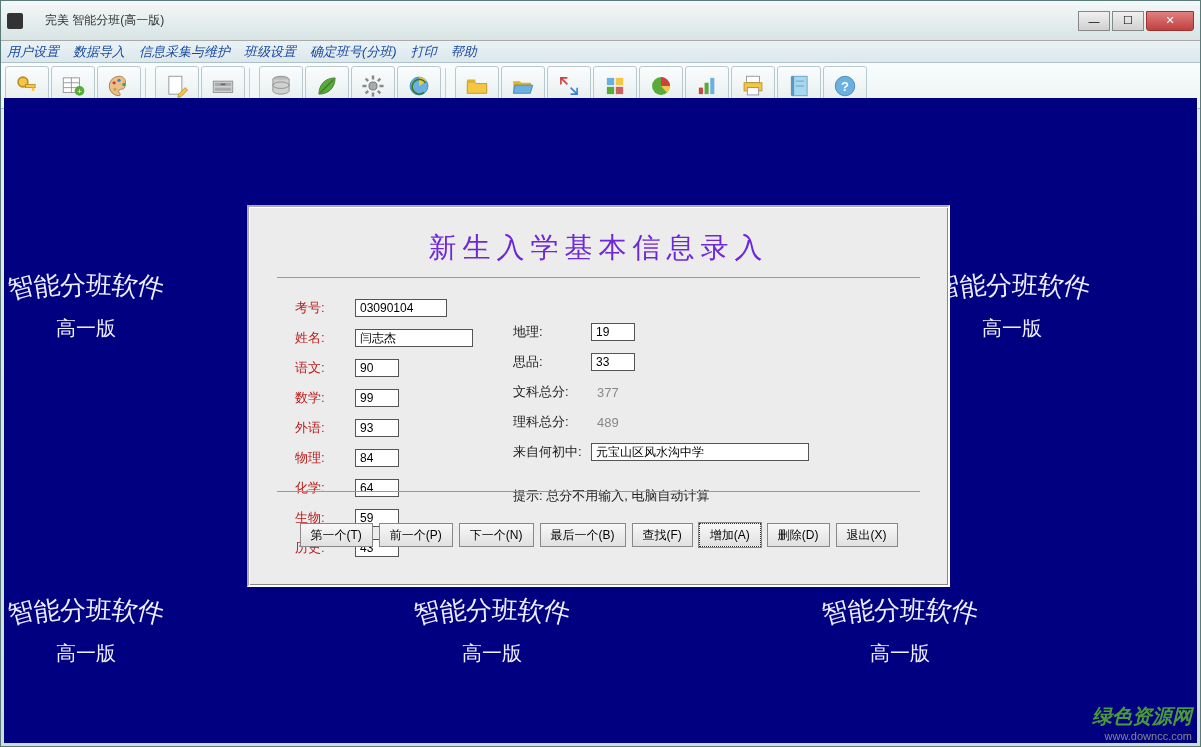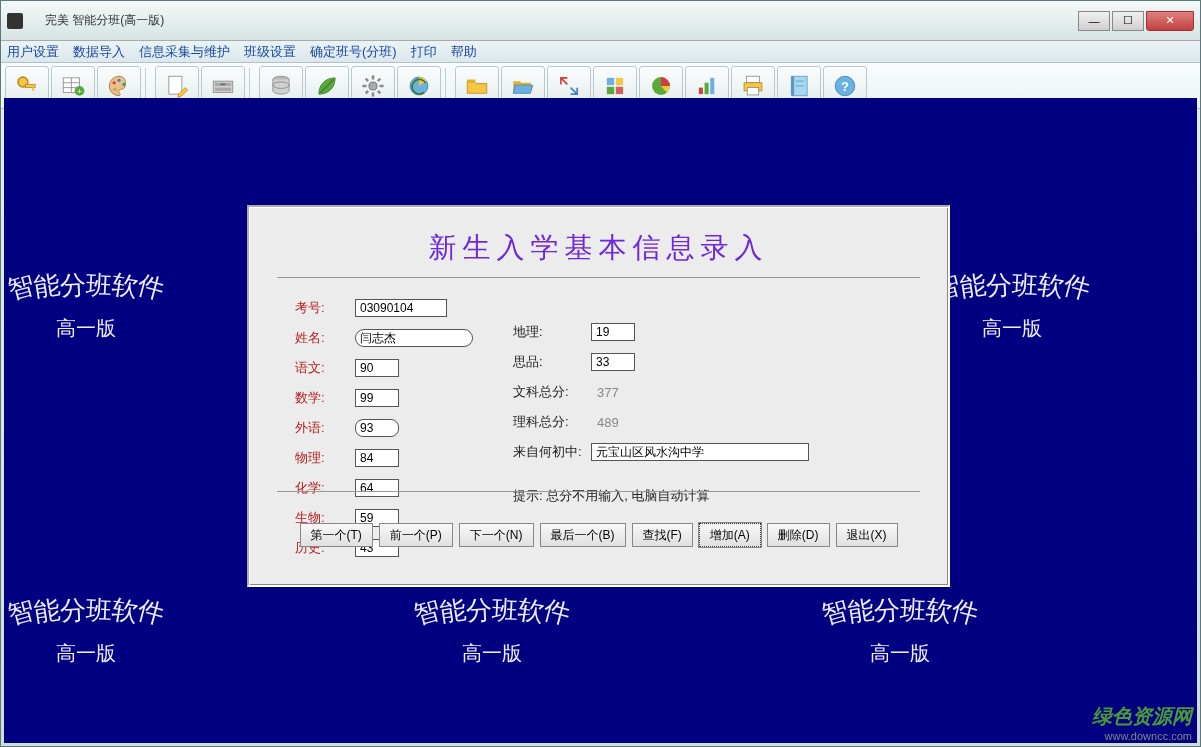--- a/index.html
+++ b/index.html
@@ -7,21 +7,21 @@
 
 .window { width: 1201px; height: 747px; background: linear-gradient(#e8f0f0, #d0dcdc); border: 1px solid #5a7a7a; position: relative; }
 
 .titlebar { height: 40px; background: linear-gradient(#f4f8f8, #d8e4e4); display: flex; align-items: center; padding: 0 6px; border-bottom: 1px solid #aaa; gap: 16px; }
 .titlebar .app-icon { width: 16px; height: 16px; margin-right: 6px; background: #333; border-radius: 2px; }
 .titlebar .title-text { flex: 1; font-size: 12px; color: #333; }
 .titlebar .win-controls { display: flex; gap: 2px; }
 .titlebar .win-btn { width: 32px; height: 20px; border: 1px solid #888; background: linear-gradient(#f0f0f0, #d0d0d0); display: flex; align-items: center; justify-content: center; font-size: 11px; cursor: pointer; }
 .titlebar .win-btn.close { background: linear-gradient(#e08080, #c04040); border-color: #a03030; color: #fff; width: 48px; border-radius: 0 0 3px 3px; }
 
-.menubar { height: 22px; background: linear-gradient(#eaf2f5, #dce8ec); display: flex; align-items: center; padding: 0 6px; gap: 14px; border-bottom: 1px solid #b0c0c8; }
+.menubar { height: 22px; background: linear-gradient(#eaf2f5, #dce8ec); display: flex; align-items: center; padding: 0 6px; gap: 14px; border-bottom: 1px solid #b0c0c8; font-style: italic; }
 .menubar .menu-item { color: #1848a0; font-size: 13px; cursor: pointer; }
 
 .toolbar { height: 46px; background: linear-gradient(#f8fcfc, #ecf4f4); border-bottom: 1px solid #b0c0c8; display: flex; align-items: center; padding: 0 4px; gap: 2px; }
 .toolbar .tb-btn { width: 44px; height: 40px; border: 1px solid #b8c8cc; background: linear-gradient(#fbfdfd, #e4ecec); border-radius: 3px; display: flex; align-items: center; justify-content: center; cursor: pointer; }
 .toolbar .tb-btn svg { width: 26px; height: 26px; }
 .toolbar .sep { width: 6px; height: 36px; border-left: 1px solid #c0d0d4; margin: 0 2px; }
 
 .workspace { position: absolute; top: 97px; left: 3px; right: 3px; bottom: 3px; background: #000080; overflow: hidden; }
 
 .brand { position: absolute; font-family: KaiTi, "Kaiti SC", serif; color: #eef; }
@@ -237,33 +237,33 @@
         <div class="dialog-title">新生入学基本信息录入</div>
         <hr class="hr">
         <div class="form-area">
           <div class="col" id="col-left">
               <div class="row">
                 <span class="lbl">考号:</span>
                 <input value="03090104" style="width: 92px;">
               </div>
               <div class="row">
                 <span class="lbl">姓名:</span>
-                <input value="闫志杰" style="width: 118px; border-radius: 9px;">
+                <input value="闫志杰" style="width: 118px;">
               </div>
               <div class="row">
                 <span class="lbl">语文:</span>
                 <input value="90" style="width: 44px;">
               </div>
               <div class="row">
                 <span class="lbl">数学:</span>
                 <input value="99" style="width: 44px;">
               </div>
               <div class="row">
                 <span class="lbl">外语:</span>
-                <input value="93" style="width: 44px; border-radius: 8px;">
+                <input value="93" style="width: 44px;">
               </div>
               <div class="row">
                 <span class="lbl">物理:</span>
                 <input value="84" style="width: 44px;">
               </div>
               <div class="row">
                 <span class="lbl">化学:</span>
                 <input value="64" style="width: 44px;">
               </div>
               <div class="row">

